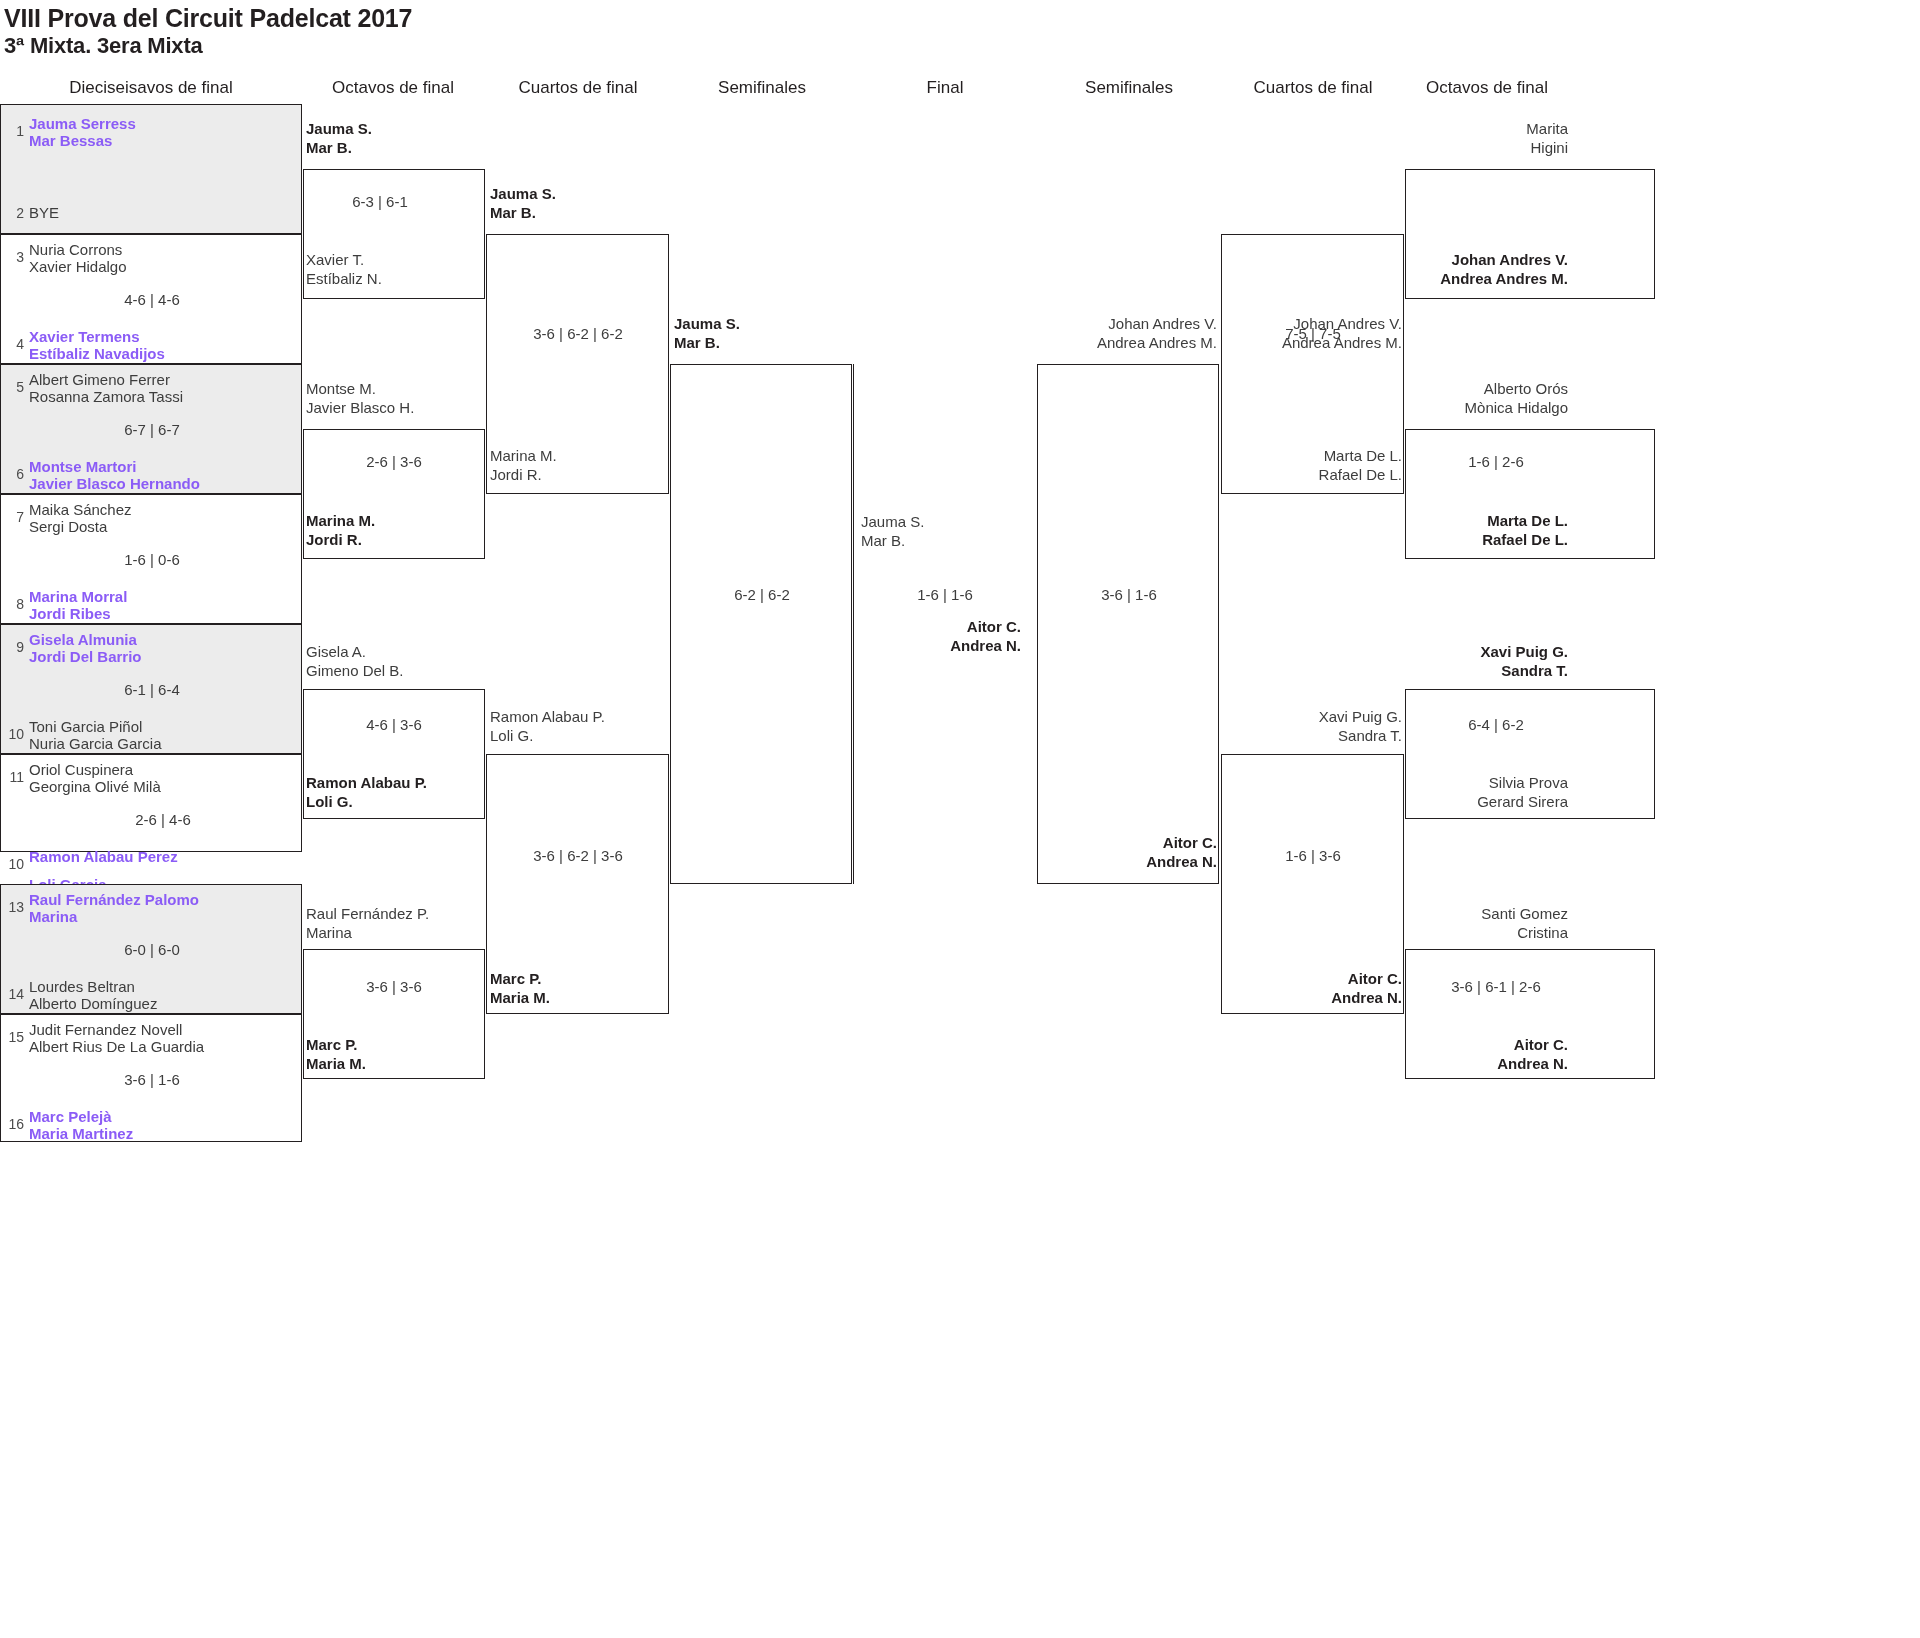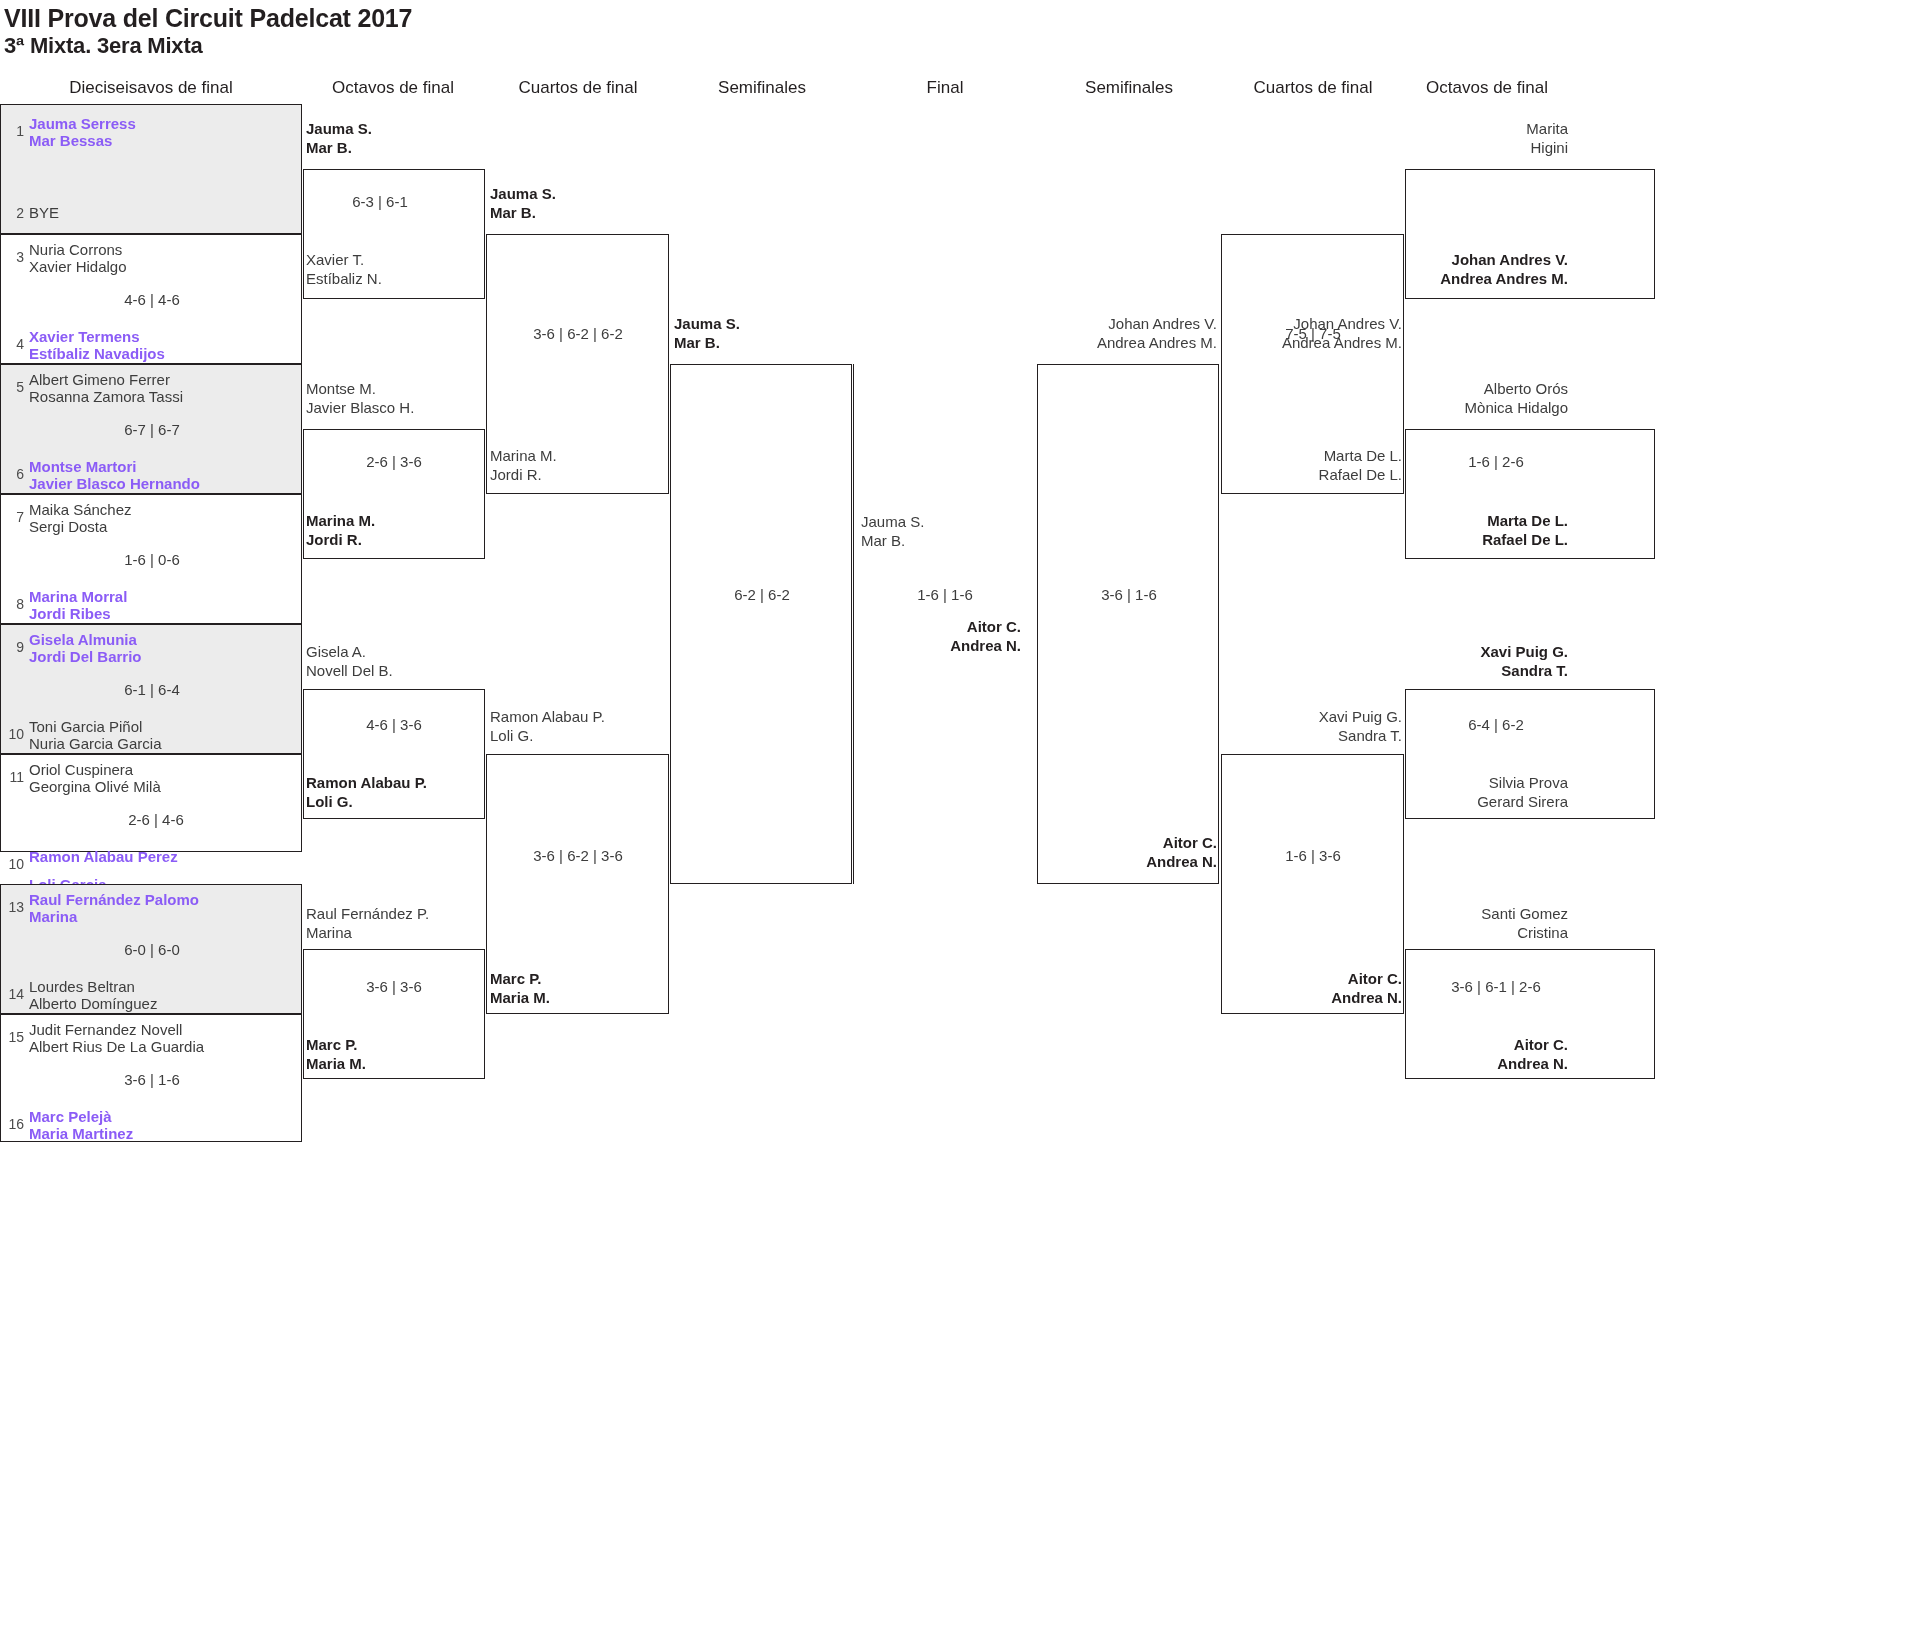--- a/index.html
+++ b/index.html
@@ -106,21 +106,21 @@
     <div class="score" style="left:151px;top:56px">6-1 | 6-4</div>
     <div class="seednum" style="top:101px;left:2px;width:21px">10</div>
     <div class="seedname l" style="top:92px">Toni Garcia Piñol</div>
     <div class="seedname l" style="top:109px">Nuria Garcia Garcia</div>
   </div>
 
   <div class="seedblk" style="top:754px;height:98px">
     <div class="seednum" style="top:14px;left:2px;width:21px">11</div>
     <div class="seedname l" style="top:5px">Oriol Cuspinera</div>
     <div class="seedname l" style="top:22px">Georgina Olivé Milà</div>
-    <div class="score" style="left:155px;top:56px">2-6 | 4-6</div>
+    <div class="score" style="left:162px;top:56px">2-6 | 4-6</div>
     <div class="seednum" style="top:101px;left:2px;width:21px">10</div>
     <div class="seedname w" style="top:92px">Ramon Alabau Perez</div>
     <div class="seedname w" style="top:120px">Loli Garcia</div>
   </div>
 
   <div class="seedblk alt" style="top:884px;height:130px">
     <div class="seednum" style="top:14px;left:2px;width:21px">13</div>
     <div class="seedname w" style="top:5px">Raul Fernández Palomo</div>
     <div class="seedname w" style="top:22px">Marina</div>
     <div class="score" style="left:151px;top:56px">6-0 | 6-0</div>
@@ -159,21 +159,21 @@
     <span>Javier Blasco H.</span>
   </div>
   <div class="score" style="left:394px;top:453px">2-6 | 3-6</div>
   <div class="pair w" style="left:306px;top:511px">
     <span>Marina M.</span><br>
     <span>Jordi R.</span>
   </div>
 
   <div class="pair l" style="left:306px;top:642px">
     <span>Gisela A.</span><br>
-    <span>Novell Del B.</span>
+    <span>Gimeno Del B.</span>
   </div>
   <div class="score" style="left:394px;top:716px">4-6 | 3-6</div>
   <div class="pair w" style="left:306px;top:773px">
     <span>Ramon Alabau P.</span><br>
     <span>Loli G.</span>
   </div>
 
   <div class="pair l" style="left:306px;top:904px">
     <span>Raul Fernández P.</span><br>
     <span>Marina</span>

